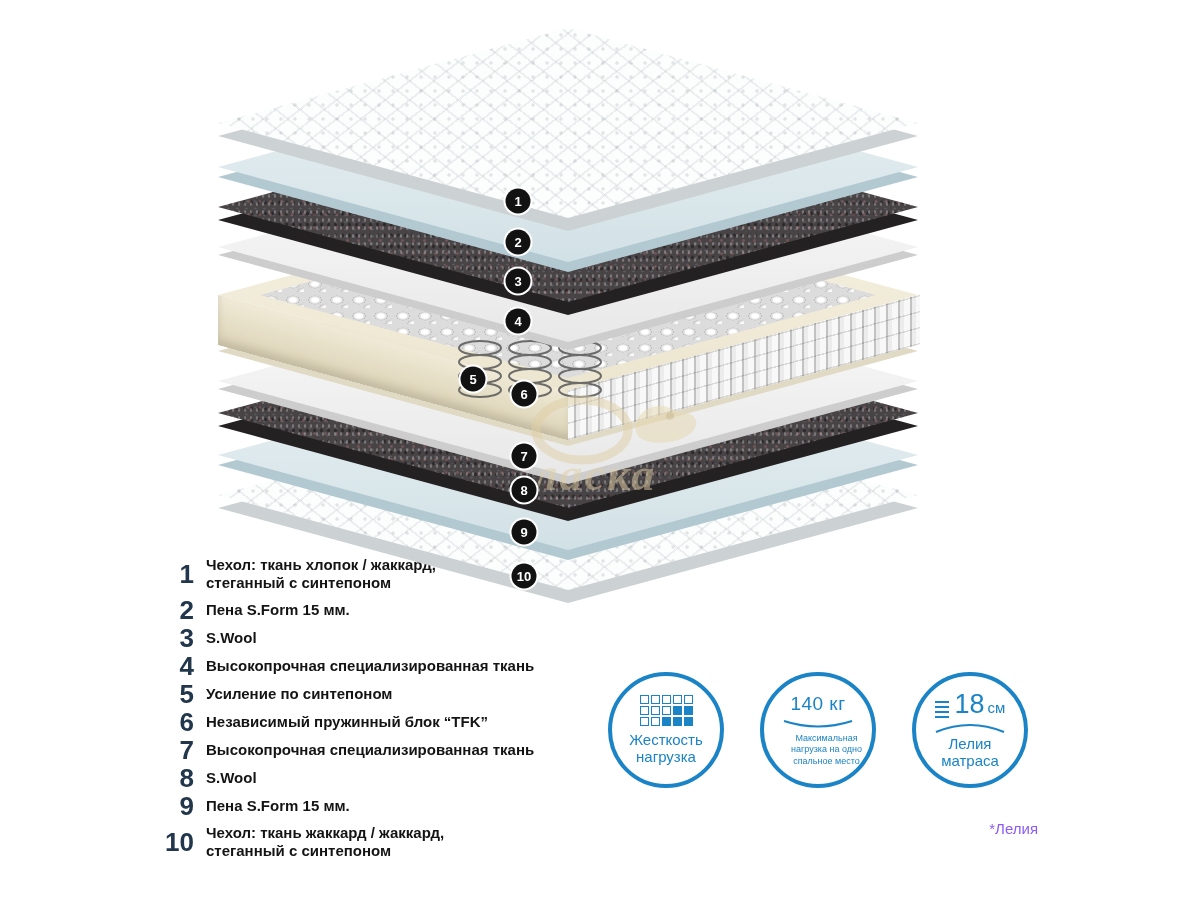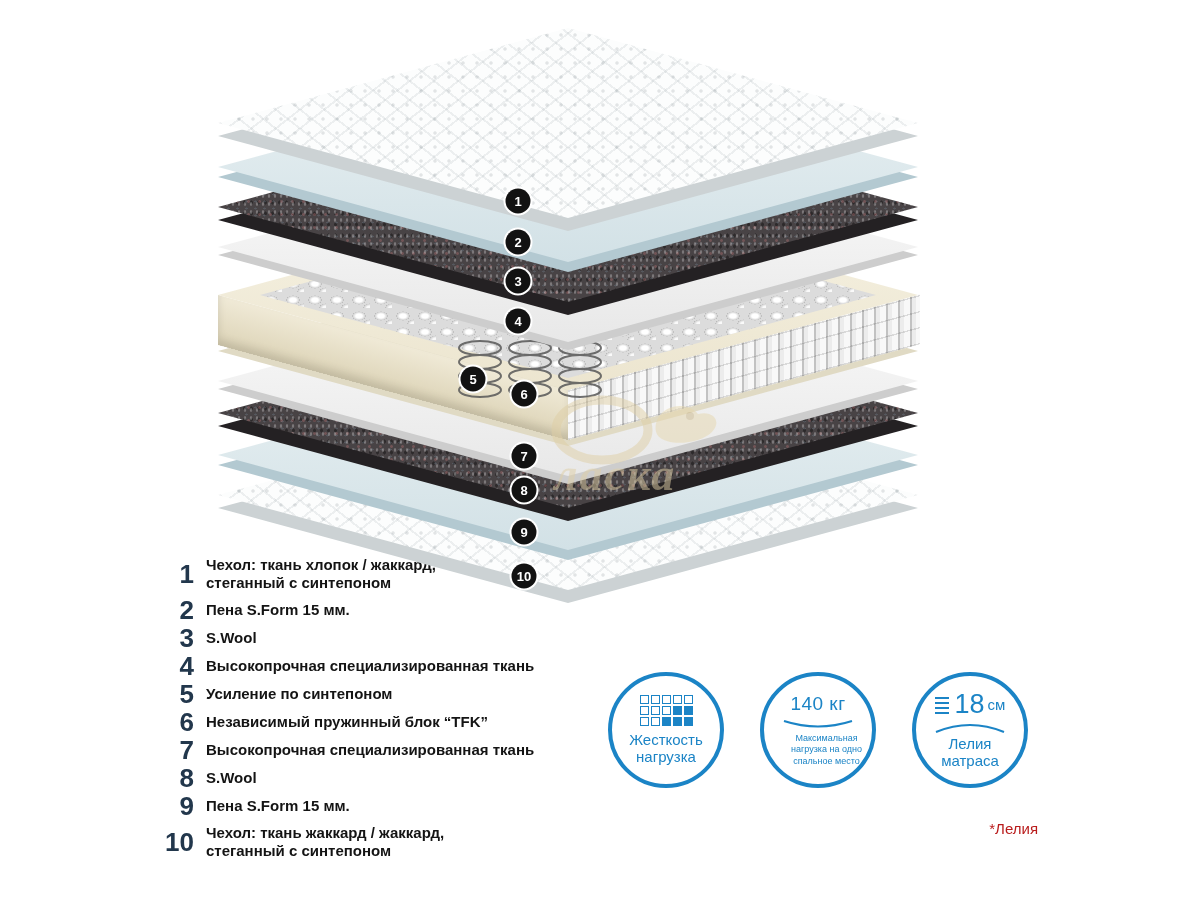--- a/index.html
+++ b/index.html
@@ -52,21 +52,21 @@
   .springs .strip-left{left:0;top:95px;transform:skewY(15.2deg);
       background:linear-gradient(180deg,#f0ead7 0%,#dcd3b6 100%);
       box-shadow:inset 0 -6px 8px rgba(0,0,0,.12);}
   .springs .strip-right{left:350px;top:190px;transform:skewY(-15.2deg);
       background-image:
         repeating-linear-gradient(0deg, rgba(0,0,0,.12) 0 1.5px, transparent 1.5px 16px),
         repeating-linear-gradient(90deg,#f8f8f8 0 6px,#c2c2c2 6px 8px,#ececec 8px 12px);}
   .coils{position:absolute;left:455px;top:338px;z-index:81;}
 
   
-  .watermark{position:absolute;left:540px;top:382px;width:240px;height:140px;
+  .watermark{position:absolute;left:520px;top:382px;width:240px;height:140px;
       opacity:.5;z-index:150;pointer-events:none;color:#dfcfa6;}
   .wm-text{position:absolute;left:14px;top:66px;font-family:"Liberation Serif",serif;
       font-style:italic;font-weight:bold;font-size:46px;letter-spacing:2px;color:#dfcfa6;}
 
   
   .markers{position:absolute;left:0;top:0;width:100%;height:100%;z-index:300;pointer-events:none;}
   .marker{position:absolute;width:25px;height:25px;border-radius:50%;background:#121212;
       color:#fff;font-size:13px;font-weight:bold;display:flex;align-items:center;justify-content:center;
       transform:translate(-50%,-50%);box-shadow:0 0 0 2px #ffffff;}
 
@@ -82,27 +82,27 @@
   .badges{position:absolute;left:608px;top:672px;display:flex;gap:36px;}
   .badge{width:116px;height:116px;border:4px solid #1b84c6;border-radius:50%;background:#fff;
       box-sizing:border-box;display:flex;flex-direction:column;align-items:center;justify-content:center;
       gap:3px;color:#1b84c6;text-align:center;}
   .b-label{font-size:15px;line-height:1.12;width:86px;}
   .b-value{font-size:19px;letter-spacing:.5px;}
   .b-small{font-size:9px;line-height:1.25;width:86px;margin-left:17px;}
   .grid-icon{display:grid;grid-template-columns:repeat(5,9px);grid-auto-rows:9px;gap:2px;margin-bottom:3px;}
   .grid-icon span{border:1.5px solid #1b84c6;box-sizing:border-box;}
   .grid-icon span.f{background:#1b84c6;}
-  .b-row{display:flex;align-items:center;gap:3px;}
+  .b-row{display:flex;align-items:flex-end;gap:3px;}
   .b-num{font-size:27px;line-height:1;}
   .b-unit{font-size:15px;line-height:1.4;}
   .hatch-icon{width:14px;height:20px;margin-right:3px;
       background:repeating-linear-gradient(0deg,#1b84c6 0 2px,transparent 2px 5px);}
 
-  .footnote{position:absolute;right:162px;top:820px;font-size:15px;color:#b91c1c;}
+  .footnote{position:absolute;right:162px;top:820px;font-size:15px;color:#8b5cf6;}
 </style>
 </head>
 <body>
 
 <div class="canvas">
 
   <div class="stack">
       <div class="layer quilt" style="top: 28px; z-index: 100;">
         <div class="edge"></div>
         <div class="face"></div>

